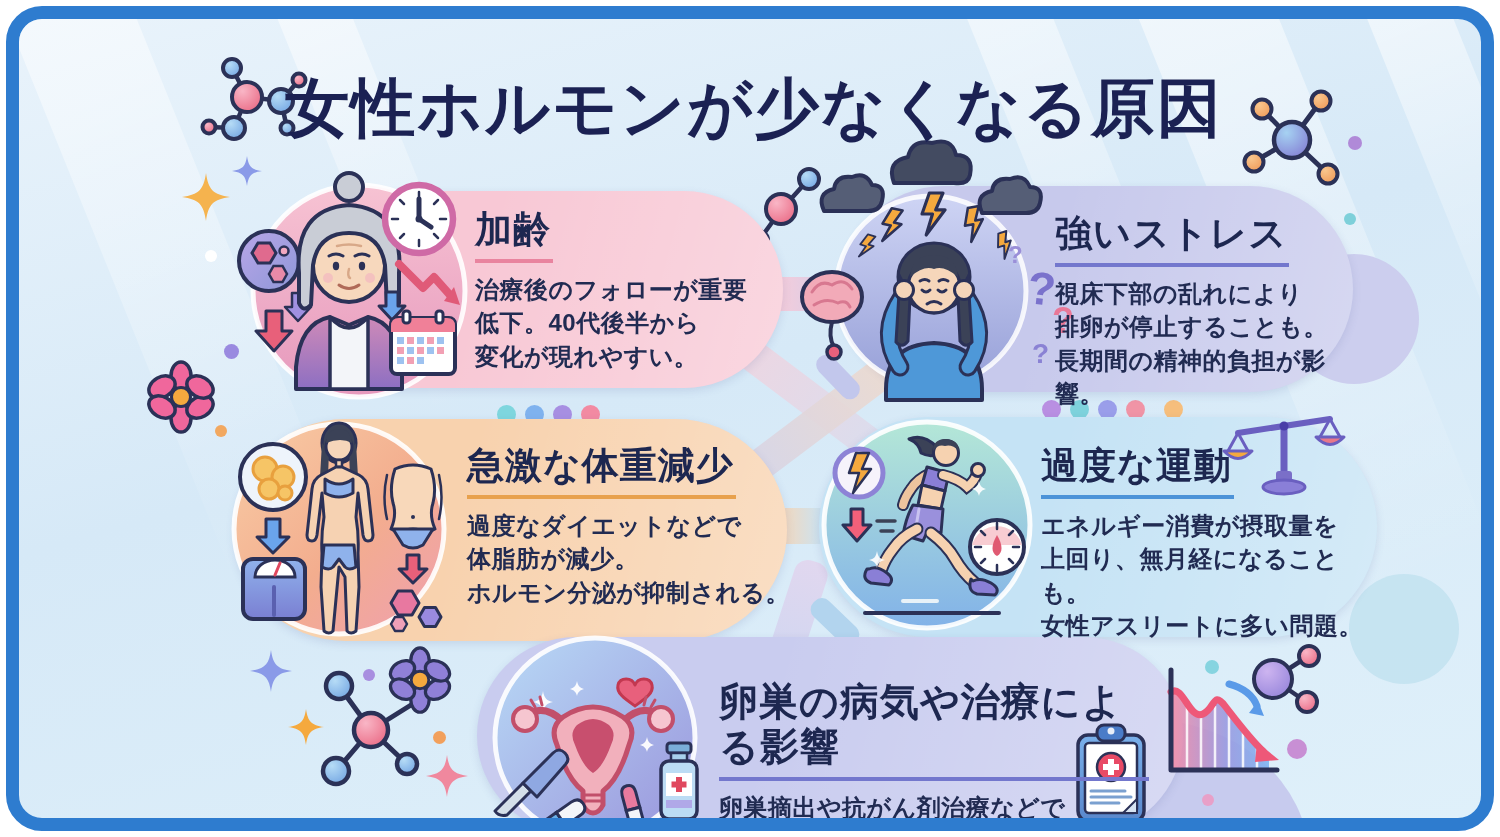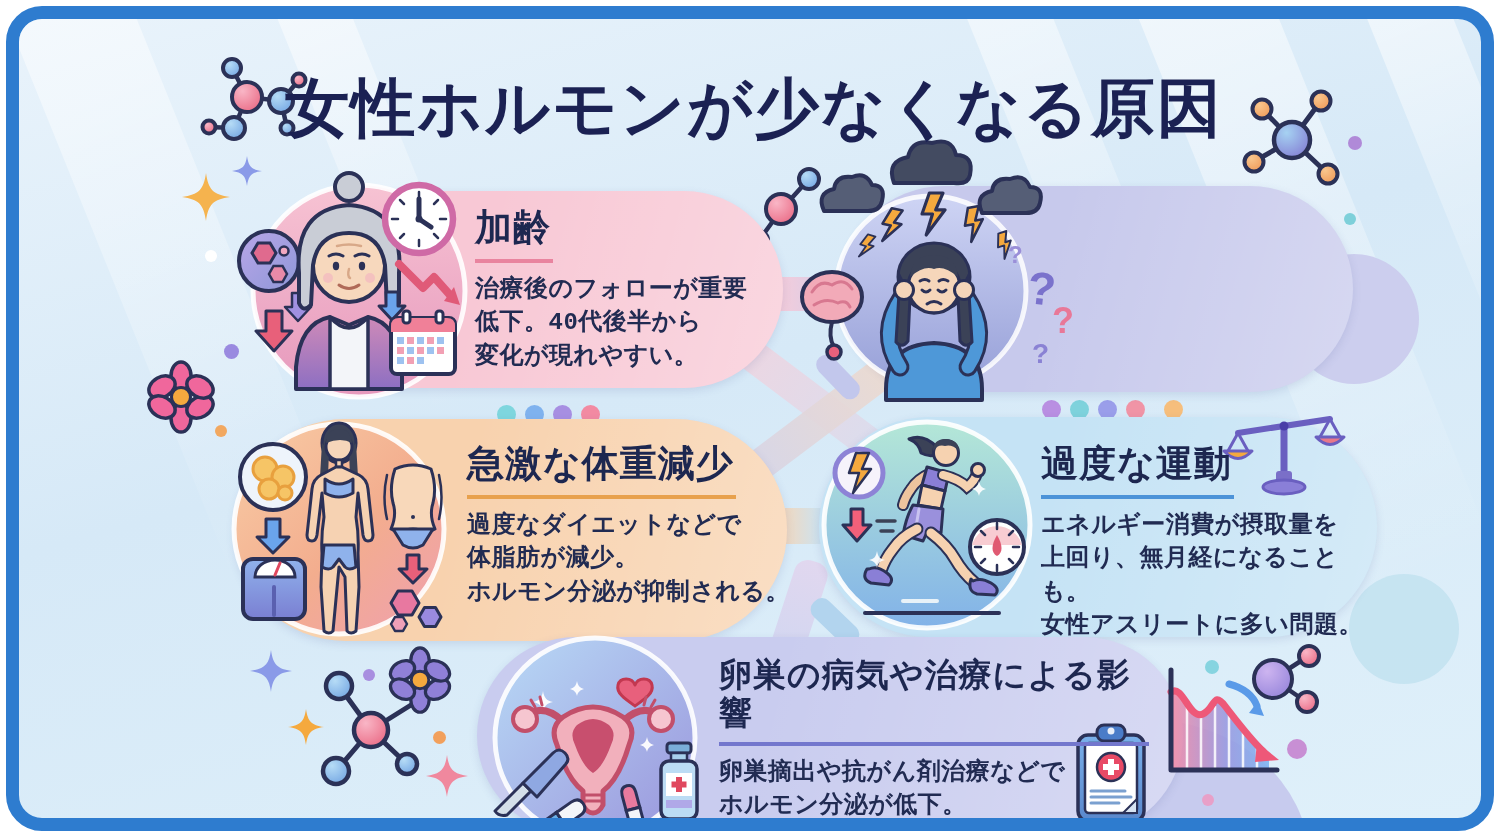--- a/index.html
+++ b/index.html
@@ -9,21 +9,21 @@
     border:13px solid #2e7ccf;border-radius:36px;overflow:hidden;
     background:linear-gradient(165deg,#e9f3fb 0%,#d6e9f7 45%,#dff0fa 100%);}
   .ray{position:absolute;background:linear-gradient(180deg,rgba(255,255,255,.55),rgba(255,255,255,0));
     transform:rotate(-22deg);z-index:0;}
   .blob{position:absolute;border-radius:50%;z-index:1;}
   .conn{position:absolute;z-index:1;border-radius:4px;}
   .band{position:absolute;z-index:1;border-radius:14px;}
   .pill{position:absolute;z-index:3;border-radius:110px;box-shadow:0 3px 9px rgba(90,100,160,.16);}
   .pill::before{content:"";position:absolute;inset:0;border-radius:inherit;
     background:linear-gradient(105deg,rgba(255,255,255,0) 40%,rgba(255,255,255,.28) 100%);}
-  .card-text{position:absolute;z-index:5;font-family:Liberation Mono, monospace;}
+  .card-text{position:absolute;z-index:5;}
   .card-title{display:table;margin:0 0 10px 0;padding:0 2px 7px 0;font-size:37px;font-weight:800;
     color:#1d2750;border-bottom:4px solid #888;letter-spacing:1px;line-height:1.15;}
   .card-body{margin:0;font-size:24px;font-weight:700;line-height:1.4;color:#212b52;
     white-space:pre-line;letter-spacing:.5px;}
   .illus{position:absolute;z-index:4;overflow:visible;}
   .decor{position:absolute;z-index:2;overflow:visible;}
   .dot{position:absolute;border-radius:50%;z-index:2;}
   .main-title{position:absolute;z-index:10;top:46px;left:0;right:0;text-align:center;
     font-size:64px;font-weight:900;color:#1b2153;letter-spacing:2px;margin:0;}
   .watermark{position:absolute;z-index:10;right:44px;top:774px;font-size:27px;font-weight:700;
@@ -237,34 +237,40 @@
   <div class="pill" style="left: 215px; top: 400px; width: 553px; height: 222px; border-radius: 111px; background-color: rgb(248, 210, 174);"></div>
   <div class="pill" style="left: 800px; top: 398px; width: 558px; height: 220px; border-radius: 110px; background-color: rgb(197, 227, 245);"></div>
   <div class="pill" style="left: 458px; top: 618px; width: 706px; height: 197px; border-radius: 99px; background-color: rgb(201, 204, 239);"></div>
 
   <div class="card-text" style="left:456px;top:190px;width:306px">
     <h2 class="card-title" style="border-bottom-color: rgb(233, 132, 159);">加齢</h2>
     <p class="card-body">治療後のフォローが重要
 低下。40代後半から
 変化が現れやすい。</p>
   </div>
+  <div class="card-text" style="left:1036px;top:194px;width:306px">
+    <h2 class="card-title" style="border-bottom-color: rgb(115, 119, 205);">強いストレス</h2>
+    <p class="card-body">視床下部の乱れにより
+排卵が停止することも。
+長期間の精神的負担が影響。</p>
+  </div>
   <div class="card-text" style="left:448px;top:426px;width:330px">
     <h2 class="card-title" style="border-bottom-color: rgb(232, 161, 77);">急激な体重減少</h2>
     <p class="card-body">過度なダイエットなどで
 体脂肪が減少。
 ホルモン分泌が抑制される。</p>
   </div>
   <div class="card-text" style="left:1022px;top:426px;width:340px">
     <h2 class="card-title" style="border-bottom-color: rgb(76, 147, 216);">過度な運動</h2>
     <p class="card-body">エネルギー消費が摂取量を
 上回り、無月経になることも。
 女性アスリートに多い問題。</p>
   </div>
   <div class="card-text" style="left:700px;top:640px;width:430px">
-    <h2 class="card-title" style="font-size: 33px; border-bottom-color: rgb(115, 119, 205);">卵巣の病気や治療による影響</h2>
+    <h2 class="card-title" style="font-size: 39px; border-bottom-color: rgb(115, 119, 205); margin-top: 21px;">卵巣の病気や治療による影響</h2>
     <p class="card-body">卵巣摘出や抗がん剤治療などで
 ホルモン分泌が低下。
 治療後のフォローが重要。</p>
   </div>
 
   <svg class="illus" style="left:207px;top:142px" width="300" height="252" viewBox="0 0 300 252">
     <circle cx="133" cy="130" r="106" fill="url(#g1)" stroke="#ffffff" stroke-opacity=".9" stroke-width="5"></circle>
     <g>
       <circle cx="43" cy="100" r="30" fill="url(#gmol1)" stroke="#2b3157" stroke-width="4"></circle>
       <polygon points="50,92 44,102 32,102 26,92 32,82 44,82" fill="#e06a8e" stroke="#2b3157" stroke-width="3"></polygon>

